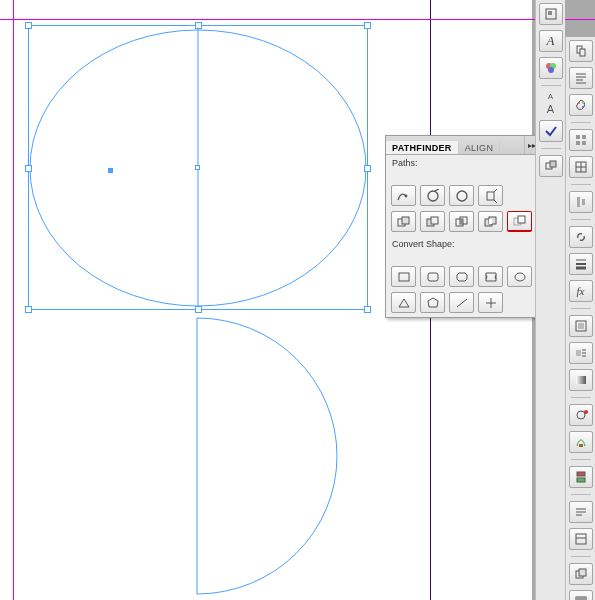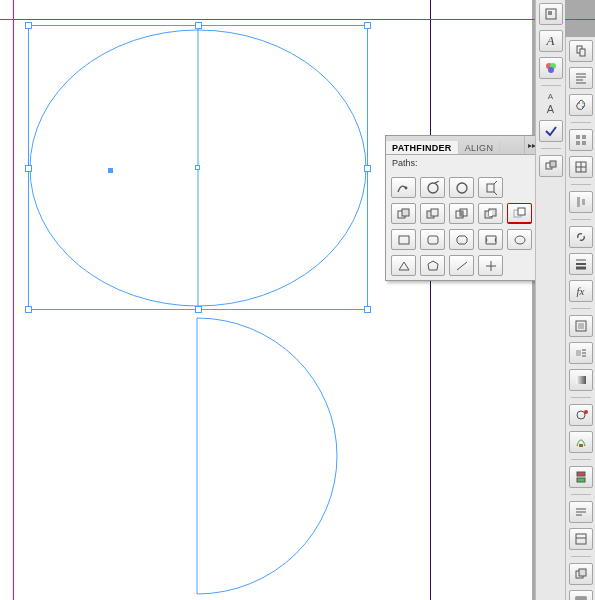--- a/index.html
+++ b/index.html
@@ -145,21 +145,21 @@
     height: 100%;
     display:flex;align-items:center;justify-content:center;
     border-left:1px solid #bbb;
     color:#333;
     font-size:8px;
   }
 
   .section-label {
     font-size: 9px;
     color: #333;
-    padding: 3px 6px 8px 6px;
+    padding: 3px 6px 16px 6px;
   }
   .icon-row {
     display: flex;
     gap: 4px;
     padding: 1px 5px 4px 5px;
   }
   .pf-btn {
     width: 25px;
     height: 21px;
     background: linear-gradient(#ffffff,#e5e5e5);
@@ -284,20 +284,21 @@
         </svg>
     </div>
     <div class="pf-btn sel">
       <svg viewBox="0 0 16 14">
           <rect x="2" y="4" width="7" height="7" fill="none" stroke="#aaa"></rect>
           <rect x="6" y="2" width="7" height="7" fill="#fff" stroke="#555"></rect>
         </svg>
     </div>
   </div>
 
+  <div class="section-label">Convert Shape:</div>
   <div class="icon-row">
     <div class="pf-btn">
         <svg viewBox="0 0 16 14">
           <rect x="3" y="3" width="10" height="8" fill="none" stroke="#555"></rect>
         </svg>
       </div>
     <div class="pf-btn">
         <svg viewBox="0 0 16 14">
           <rect x="3" y="3" width="10" height="8" rx="2" fill="none" stroke="#555"></rect>
         </svg>

